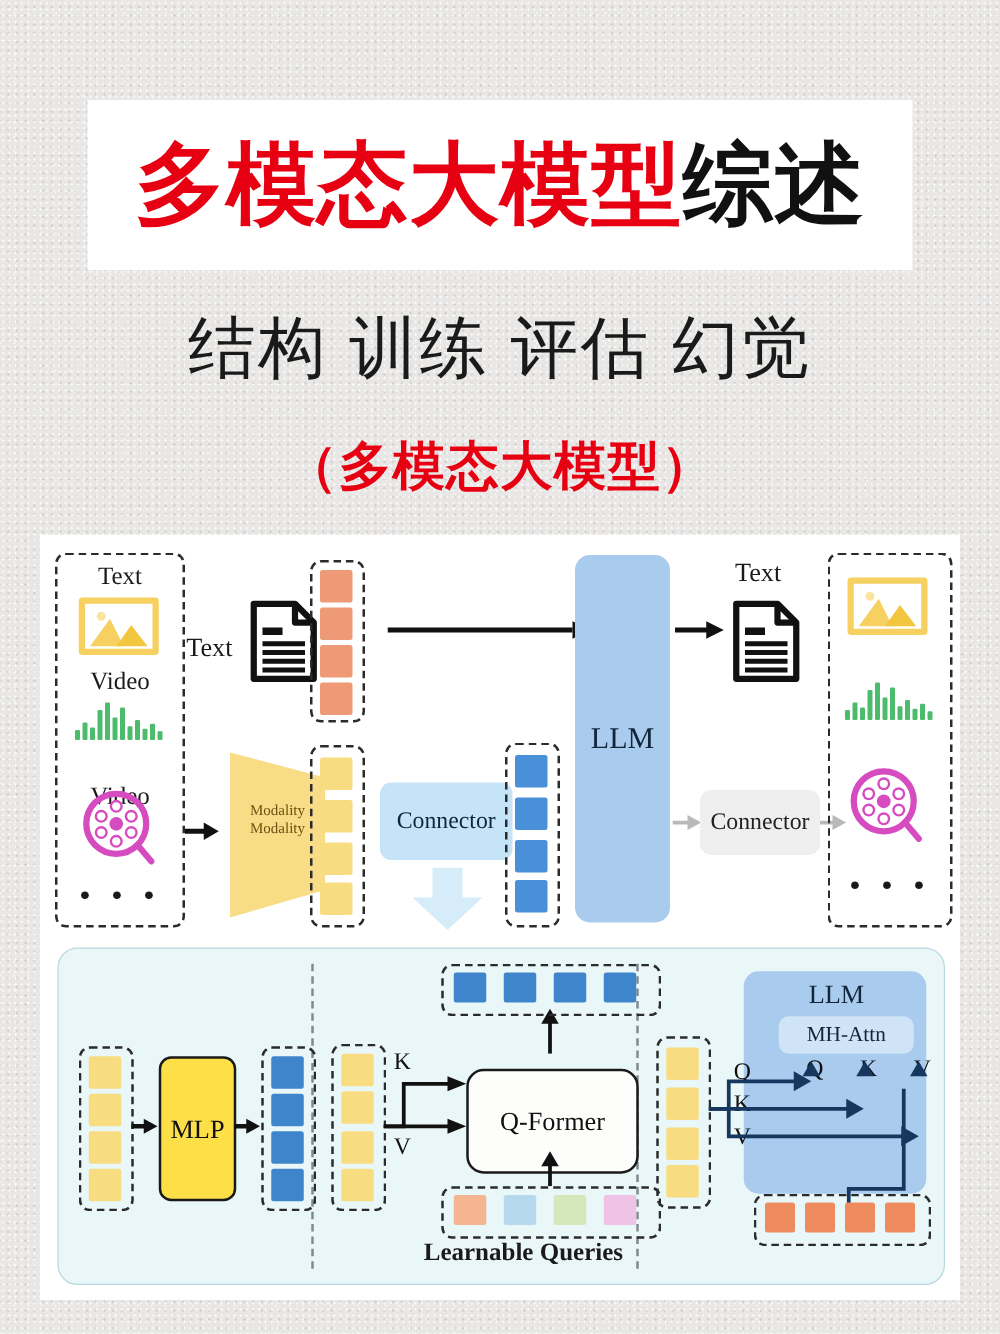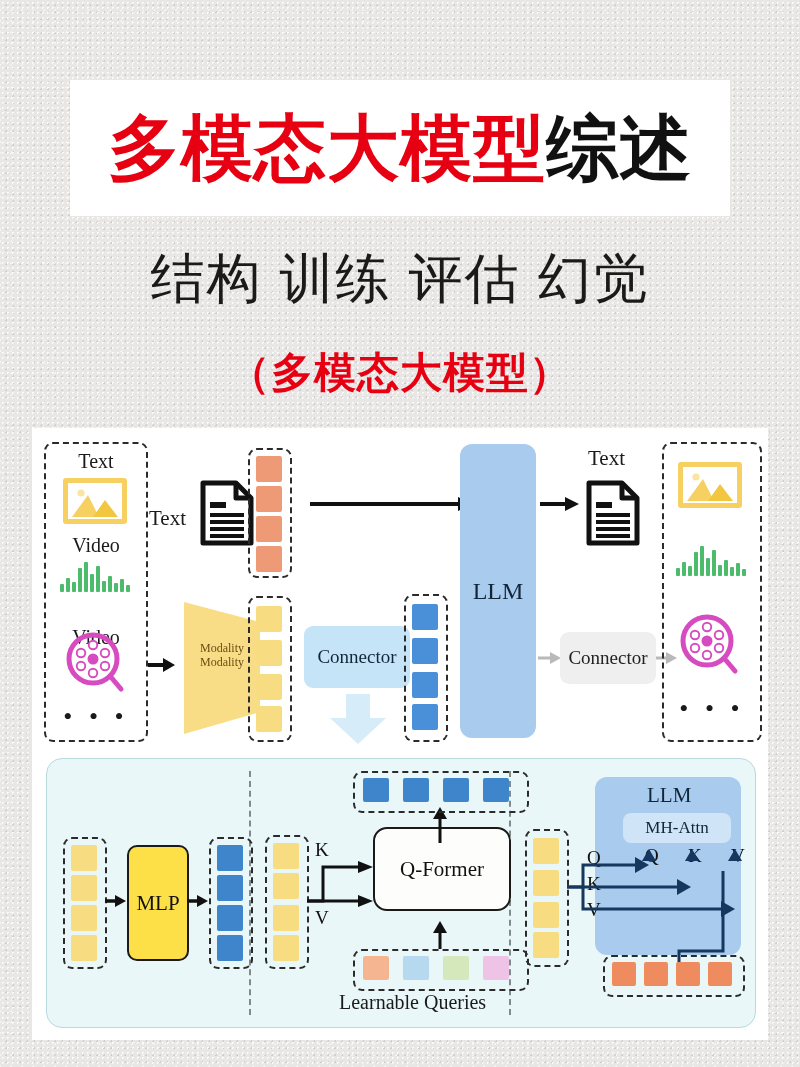--- a/index.html
+++ b/index.html
@@ -365,21 +365,21 @@
     </div>
     <div class="kvl" style="left:268px;top:80px;">K</div>
     <div class="kvl" style="left:268px;top:148px;">V</div>
 
     <svg style="position:absolute;left:258px;top:100px;" width="70" height="62">
       <path d="M2 42 H18 V8 H55" fill="none" stroke="#111" stroke-width="3"></path>
       <polygon points="53,2 68,8 53,14" fill="#111"></polygon>
       <path d="M2 42 H55" fill="none" stroke="#111" stroke-width="3"></path>
       <polygon points="53,36 68,42 53,48" fill="#111"></polygon>
     </svg>
-    <div class="qformer" style="left:326px;top:68px;width:134px;height:80px;">Q-Former</div>
+    <div class="qformer" style="left:326px;top:96px;width:134px;height:80px;">Q-Former</div>
 
     <svg style="position:absolute;left:384px;top:48px;" width="18" height="36">
       <line x1="9" y1="36" x2="9" y2="10" stroke="#111" stroke-width="3"></line>
       <polygon points="2,12 9,0 16,12" fill="#111"></polygon>
     </svg>
     <div class="dash" style="left:306px;top:12px;width:172px;height:38px;">
       <div class="tok" style="left:8px;top:5px;width:26px;height:24px;background:#3e85cc;"></div>
       <div class="tok" style="left:48px;top:5px;width:26px;height:24px;background:#3e85cc;"></div>
       <div class="tok" style="left:88px;top:5px;width:26px;height:24px;background:#3e85cc;"></div>
       <div class="tok" style="left:128px;top:5px;width:26px;height:24px;background:#3e85cc;"></div>
@@ -388,21 +388,21 @@
     <svg style="position:absolute;left:384px;top:162px;" width="18" height="28">
       <line x1="9" y1="28" x2="9" y2="10" stroke="#111" stroke-width="3"></line>
       <polygon points="2,12 9,0 16,12" fill="#111"></polygon>
     </svg>
     <div class="dash" style="left:306px;top:190px;width:172px;height:38px;">
       <div class="tok" style="left:8px;top:5px;width:26px;height:24px;background:#f5b591;"></div>
       <div class="tok" style="left:48px;top:5px;width:26px;height:24px;background:#b6d9ef;"></div>
       <div class="tok" style="left:88px;top:5px;width:26px;height:24px;background:#d4e8bc;"></div>
       <div class="tok" style="left:128px;top:5px;width:26px;height:24px;background:#eec3e5;"></div>
     </div>
-    <div class="lbl" style="left:292px;top:232px;font-size:20px;">Learnable Queries</div>
+    <div class="lbl" style="left:292px;top:232px;font-size:20px;font-weight:bold;">Learnable Queries</div>
 
     <div class="tokcol" style="left:478px;top:70px;width:40px;height:134px;">
       <div class="tok" style="top:7px;background:#f8dc82;"></div>
       <div class="tok" style="top:39px;background:#f8dc82;"></div>
       <div class="tok" style="top:71px;background:#f8dc82;"></div>
       <div class="tok" style="top:101px;background:#f8dc82;"></div>
     </div>
 
     <div class="llmsub" style="left:548px;top:18px;width:146px;height:178px;"></div>
     <div class="lbl" style="left:600px;top:24px;font-size:21px;color:#12263a;">LLM</div>

